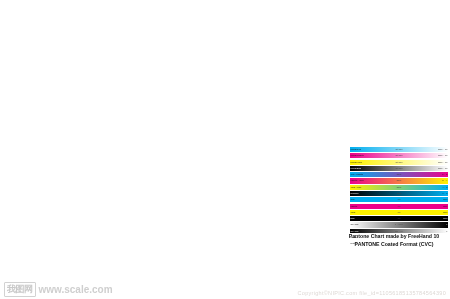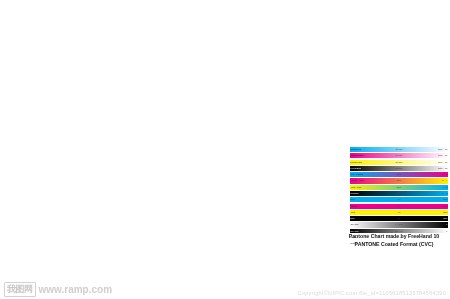--- a/index.html
+++ b/index.html
@@ -3888,17 +3888,17 @@
       </div>
     </div>
 
   <div id="titlecard" style="left: 338px; top: 233px; width: 112px;">
     <div class="t1">Pantone Chart made by FreeHand 10</div>
     <div class="t2">PANTONE Coated Format (CVC)</div>
   </div>
 
   <div class="wm" id="wm-left">
     <span class="logo">我图网</span>
-    <span class="site">www.ramp.com</span>
+    <span class="site">www.scale.com</span>
   </div>
   <div class="wm" id="wm-right">Copyright©NIPIC.com   file_id=11056185135784564390</div>
 
 </div>
 
 </body></html>

